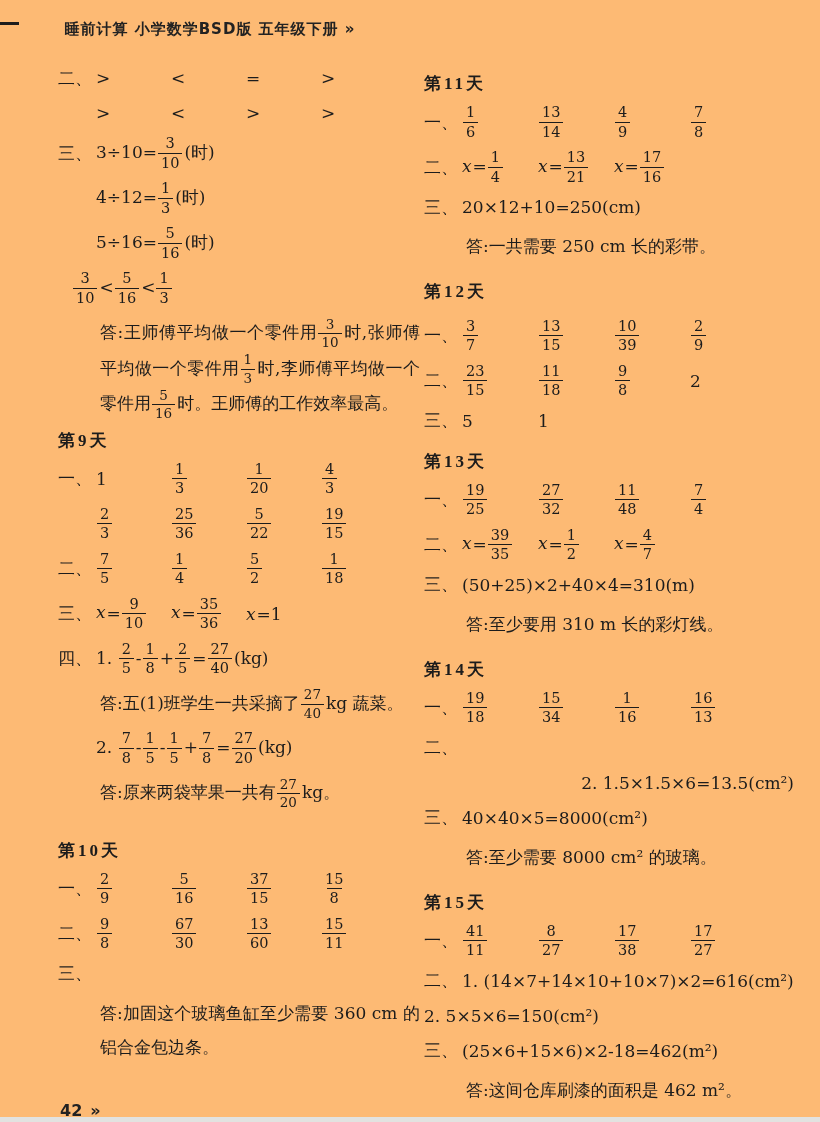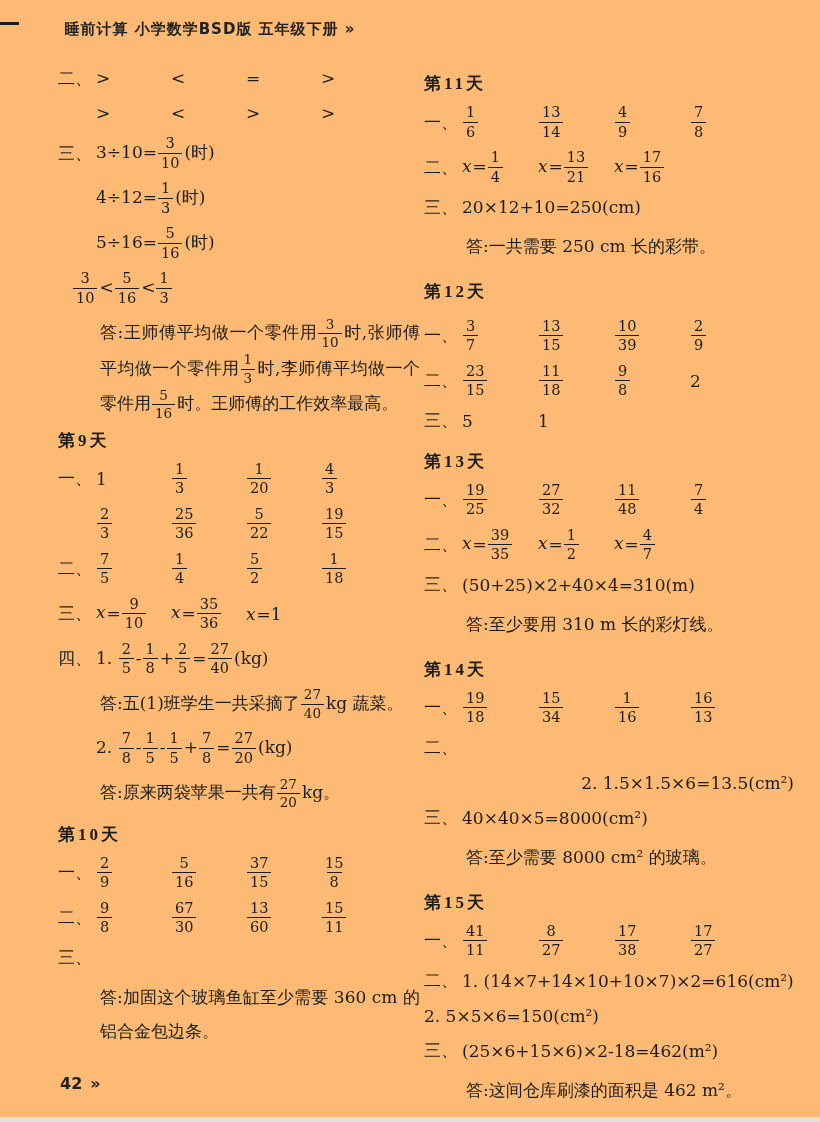--- a/index.html
+++ b/index.html
@@ -36,21 +36,21 @@
   .ans{margin:7px 0 7px 42px; line-height:2.05; text-align:justify;}
   .frac{
     display:inline-flex; flex-direction:column; align-items:center;
     vertical-align:middle; margin:1px 2px 1px 1px; line-height:1;
   }
   .frac .num{display:block; padding:0 3px 2px; font-size:14.5px;}
   .frac .den{display:block; border-top:1.4px solid #1c1c1c; padding:2px 3px 0; font-size:14.5px;}
   .ans .frac .num,.ans .frac .den{font-size:13.5px;}
   .vx{font-style:italic; padding-right:1px;}
   .footer{
-    position:absolute; left:60px; top:1074px;
+    position:absolute; left:60px; top:1101px;
     font-family:"DejaVu Sans","Liberation Sans",sans-serif;
     font-weight:700; font-size:16px; color:#222;
   }
   .footer .arrow{margin-left:8px;}
 </style>
 </head>
 <body>
 
 <div class="page">
   <div class="corner-mark"></div>
@@ -220,21 +220,21 @@
               <span class="num">27</span>
               <span class="den">20</span>
             </span>(kg)</span>
         </div>
         <div class="ans">答:原来两袋苹果一共有<span class="frac">
             <span class="num">27</span>
             <span class="den">20</span>
           </span>kg。</div>
       </section>
       <section class="day">
-        <h2 class="day-title" style="margin: 12px 0px 8px;">第10天</h2>
+        <h2 class="day-title" style="margin: 28px 0px 8px;">第10天</h2>
         <div class="row">
           <span class="rlabel">一、</span>
           <span class="cell"><span class="frac">
               <span class="num">2</span>
               <span class="den">9</span>
             </span></span>
           <span class="cell"><span class="frac">
               <span class="num">5</span>
               <span class="den">16</span>
             </span></span>

